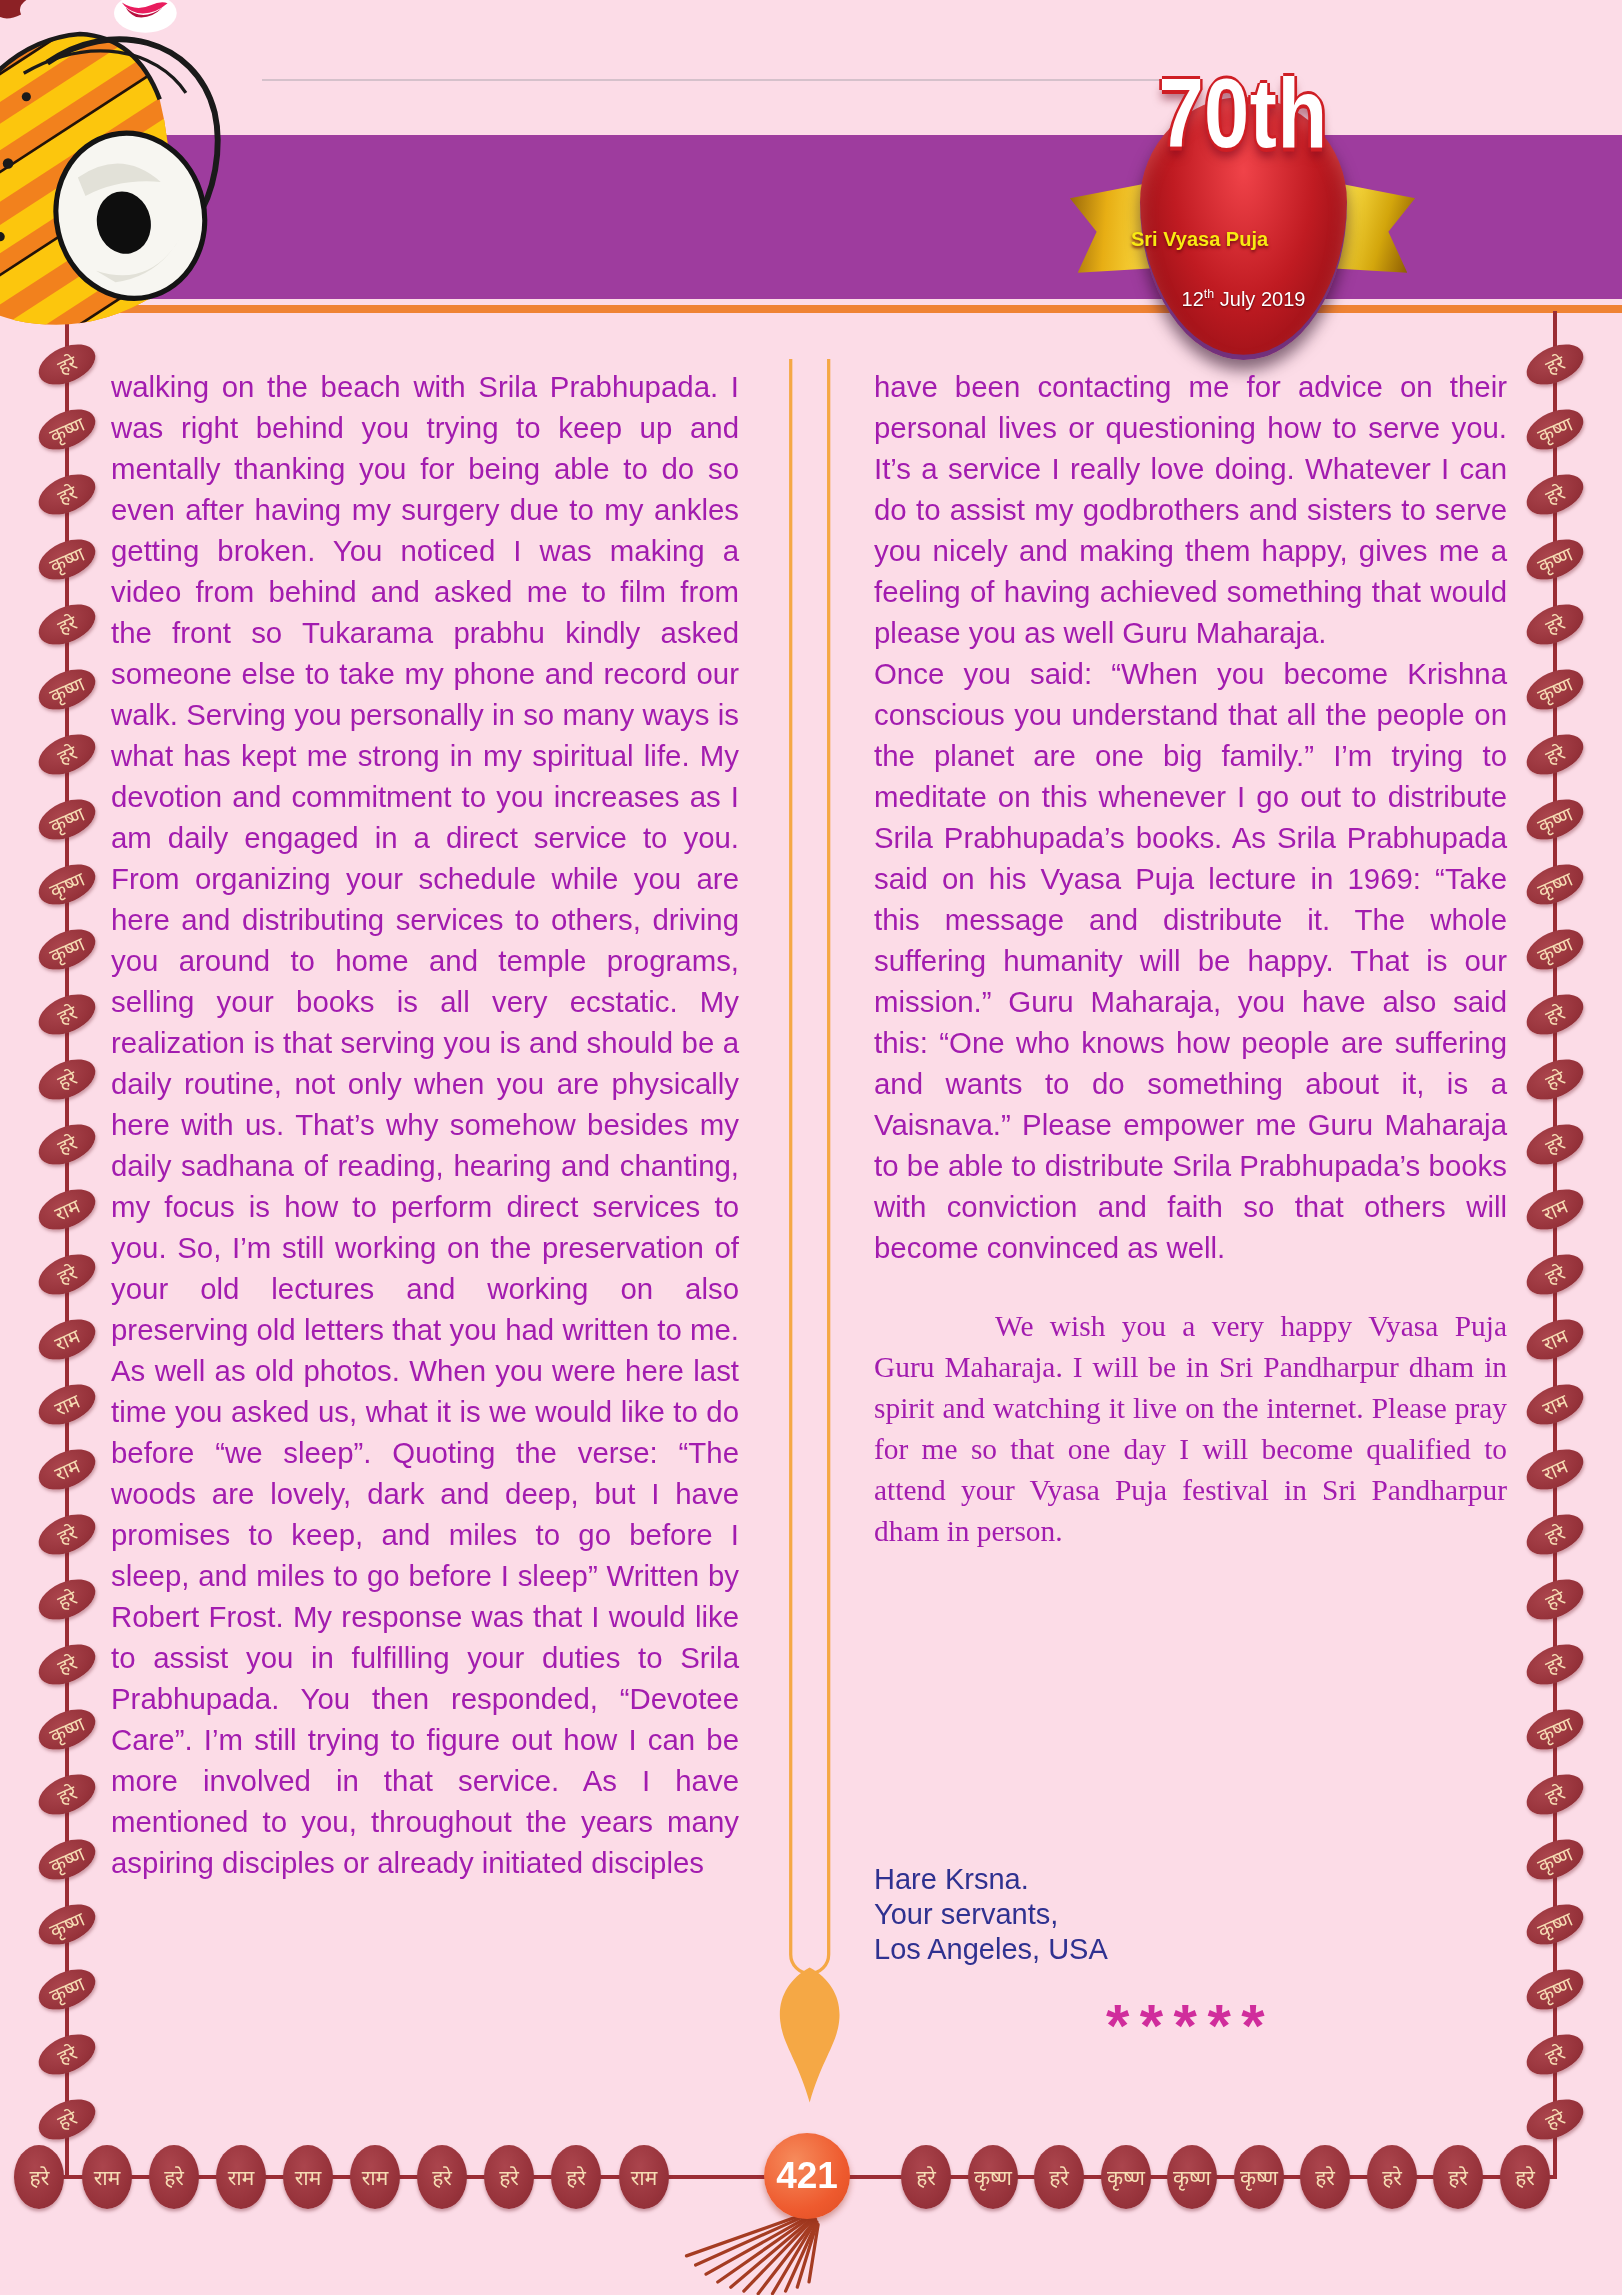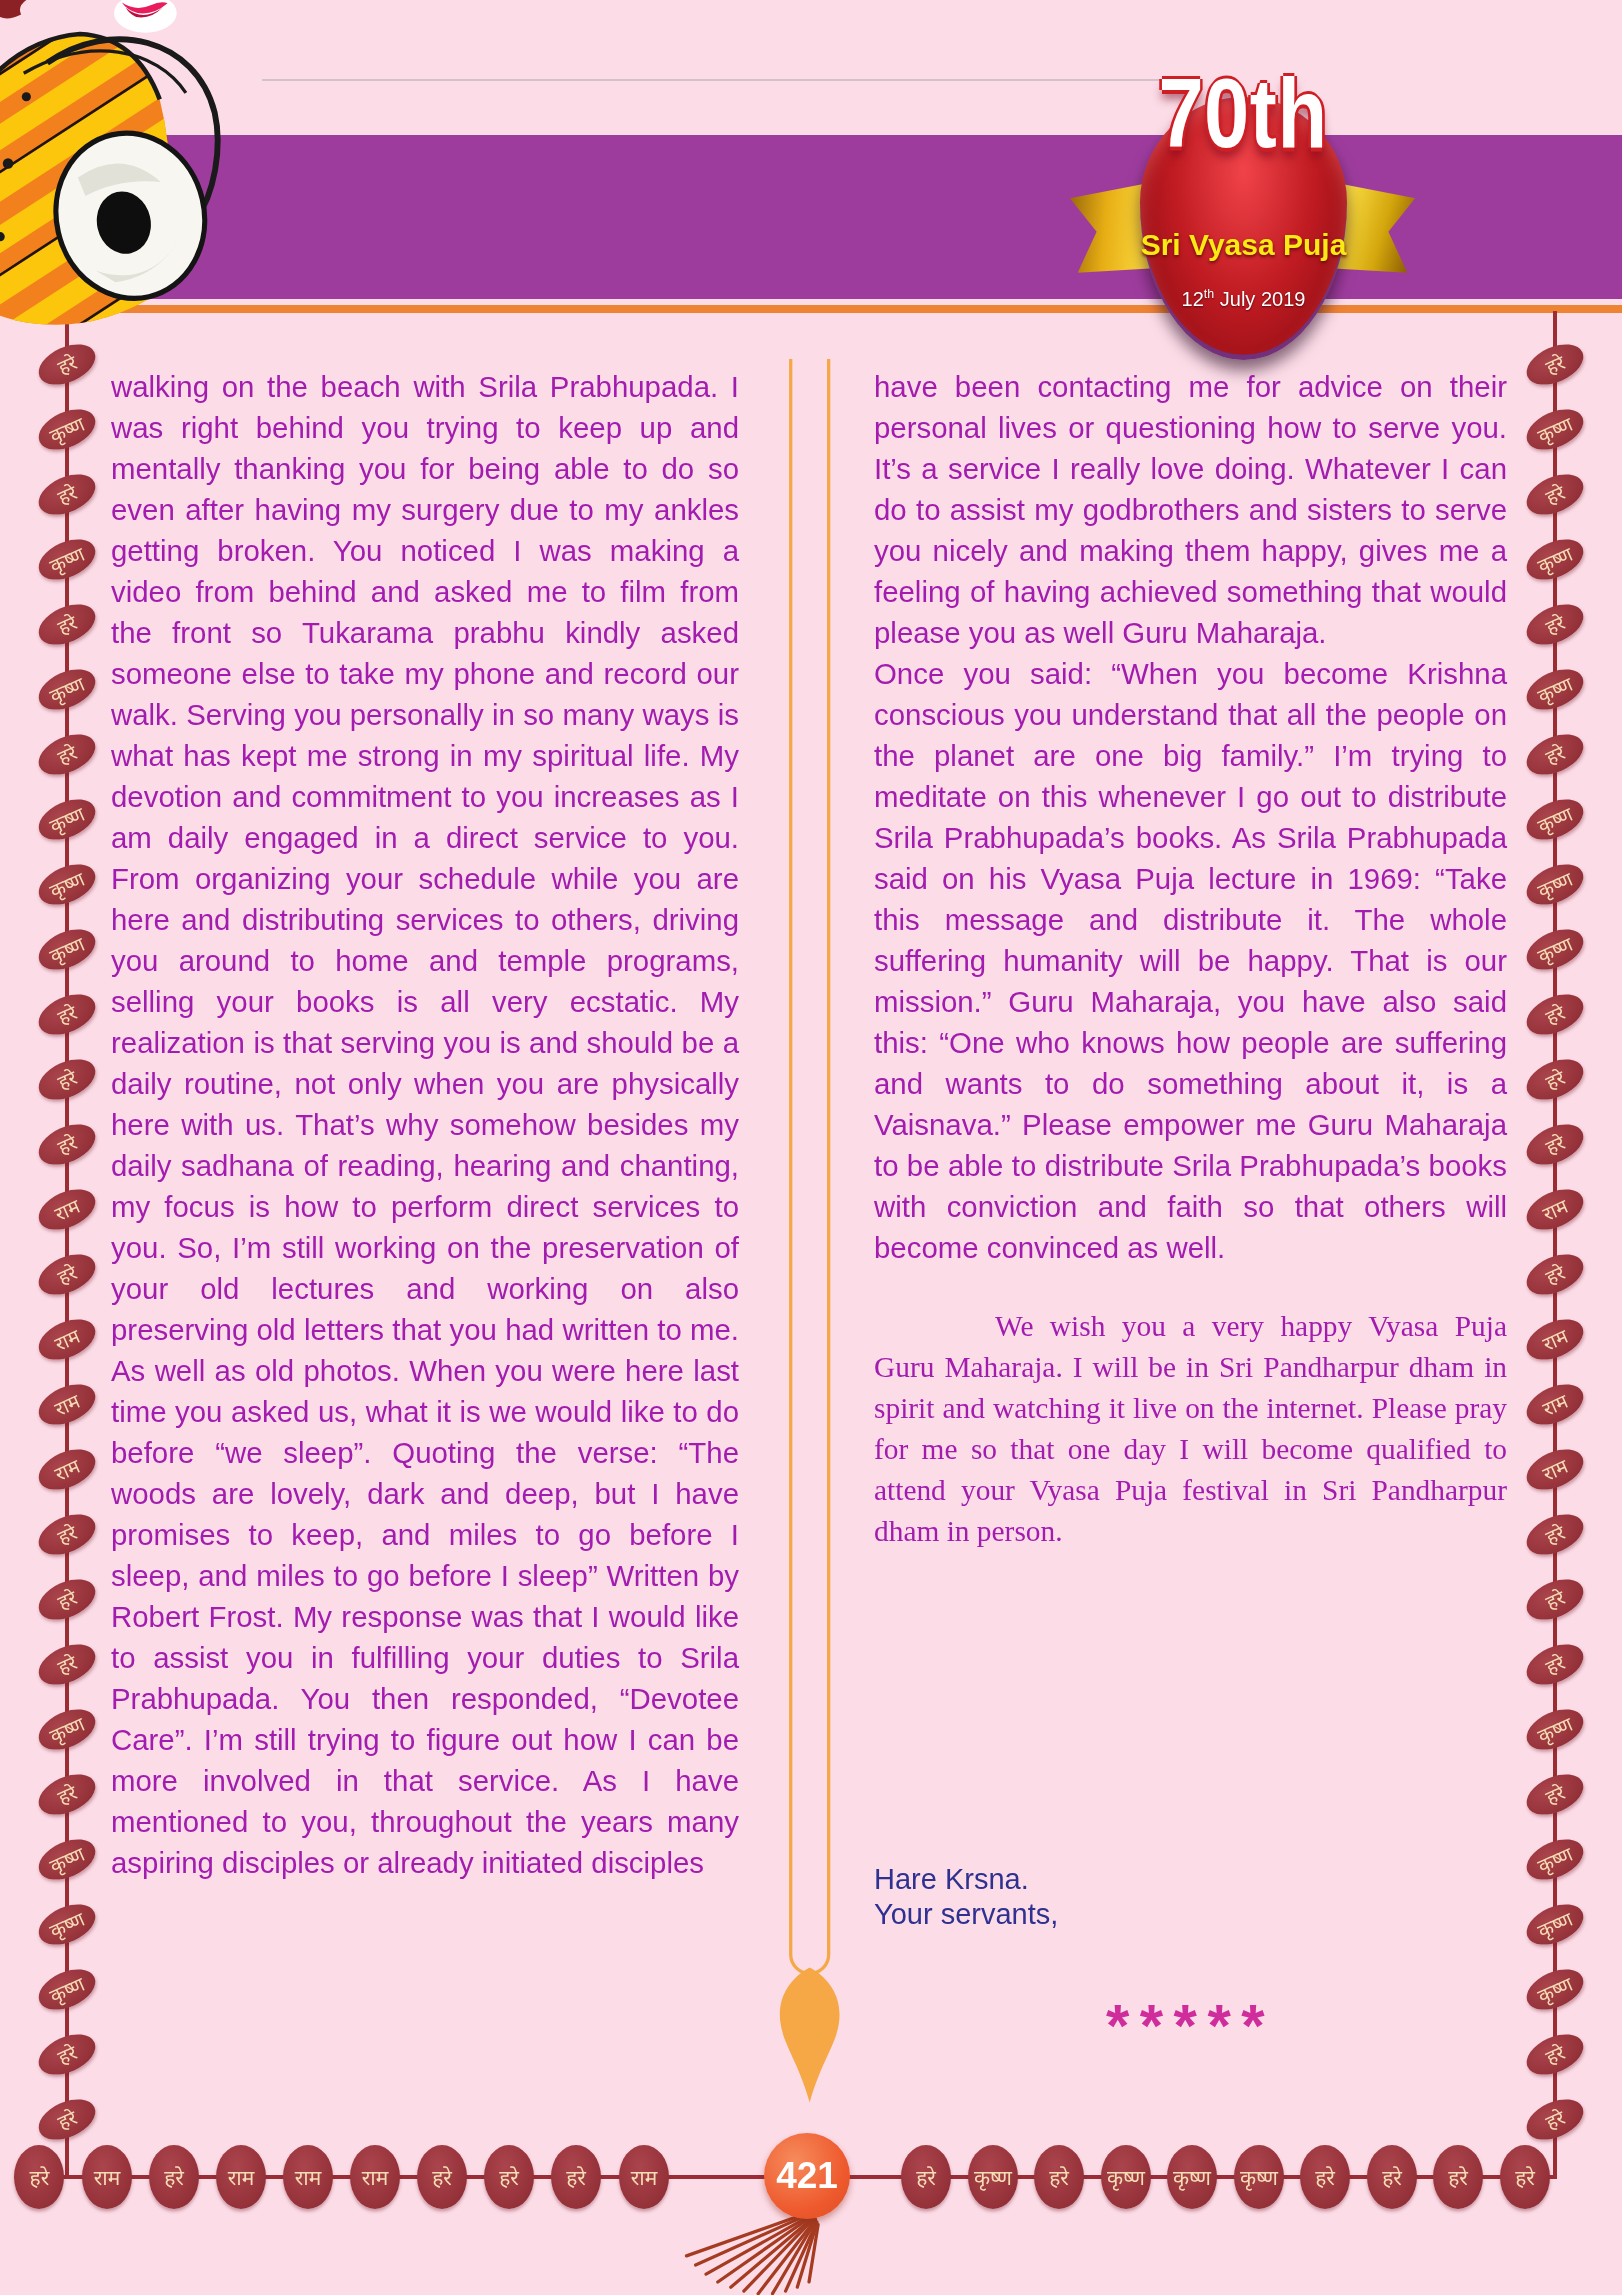--- a/index.html
+++ b/index.html
@@ -15,22 +15,22 @@
           background:linear-gradient(100deg,#96650a 0%,#e7ae14 22%,#ffe34a 52%,#d3a60c 80%,#8a5a02 100%);}
   .ribbon.rleft{left:1073px;top:175px;width:165px;clip-path:polygon(0 15%,100% 0,100% 100%,0 92%,14% 52%);transform:rotate(-6deg);}
   .ribbon.rright{left:1247px;top:175px;width:165px;clip-path:polygon(0 0,100% 15%,86% 52%,100% 92%,0 100%);transform:rotate(6deg);}
   .shield{position:absolute;left:1140px;top:97px;width:207px;height:263px;z-index:4;
           background:radial-gradient(ellipse at 50% 28%,#f04349 0%,#c01b22 48%,#8d0d13 88%);
           border-radius:50% 50% 50% 50% / 40% 40% 60% 60%;
           box-shadow:0 10.5px 14.4px rgba(35,5,30,.55), inset 0 -5.2px 0 rgba(70,70,200,.55), inset 0 7.9px 17px rgba(255,130,130,.4);}
   .badge-title{position:absolute;left:1112px;top:56px;width:262px;z-index:6;text-align:center;
           font-size:99px;font-weight:800;color:#ffffff;letter-spacing:0.7px;transform:scaleX(.82);
           text-shadow:-3.3px 0 0 #cf1e24,3.3px 0 0 #cf1e24,0 -3.3px 0 #cf1e24,0 3.9px 0 #cf1e24,0 9.2px 10.5px rgba(110,0,25,.55);}
-  .badge-sub{position:absolute;left:1140px;top:228px;width:207px;z-index:6;text-align:center;
-          font-size:30px;font-weight:bold;color:#f8ea12;text-shadow:0 2px 3.3px #6d090d;}
+  .badge-sub{position:absolute;left:1096px;top:228px;width:207px;z-index:6;text-align:center;
+          font-size:20px;font-weight:bold;color:#f8ea12;text-shadow:0 2px 3.3px #6d090d;}
   .badge-date{position:absolute;left:1140px;top:287px;width:207px;z-index:6;text-align:center;
           font-size:20px;color:#ffffff;text-shadow:0 1.3px 2px #5a070b;}
   .badge-date sup{font-size:12.4px;}
   
   .chain-line{position:absolute;width:3.9px;background:#9b2d35;z-index:3;}
   .chain-line.cleft{left:65px;top:311px;height:1866px;}
   .chain-line.cright{left:1553px;top:311px;height:1866px;}
   .bottom-line{position:absolute;left:36px;top:2175px;width:1521px;height:3.9px;background:#9b2d35;z-index:3;}
   .side-bead{position:absolute;width:60px;height:35px;border-radius:50%;z-index:4;
           background:radial-gradient(ellipse at 42% 34%,#ab454d 0%,#97333b 62%,#852931 100%);
@@ -369,20 +369,21 @@
   </div>
   <div class="col col2" id="col2Box">
       <p class="para">have been contacting me for advice on their personal lives or questioning how to serve you. It’s a service I really love doing. Whatever I can do to assist my godbrothers and sisters to serve you nicely and making them happy, gives me a feeling of having achieved something that would please you as well Guru Maharaja.</p>
       <p class="para">Once you said: “When you become Krishna conscious you understand that all the people on the planet are one big family.” I’m trying to meditate on this whenever I go out to distribute Srila Prabhupada’s books. As Srila Prabhupada said on his Vyasa Puja lecture in 1969: “Take this message and distribute it. The whole suffering humanity will be happy. That is our mission.” Guru Maharaja, you have also said this: “One who knows how people are suffering and wants to do something about it, is a Vaisnava.” Please empower me Guru Maharaja to be able to distribute Srila Prabhupada’s books with conviction and faith so that others will become convinced as well.</p>
       <p class="para indent gap">We wish you a very happy Vyasa Puja Guru Maharaja. I will be in Sri Pandharpur dham in spirit and watching it live on the internet. Please pray for me so that one day I will become qualified to attend your Vyasa Puja festival in Sri Pandharpur dham in person.</p>
     </div>
 
   <div class="sig" id="sigBlock">
       <div>Hare Krsna.</div>
       <div>Your servants,</div>
+      <div>Los Angeles, USA</div>
     </div>
   <div class="stars">*****</div>
 
   <div class="page-circle">
       <span>421</span>
     </div>
   <svg class="tassel-svg" width="170" height="116" viewBox="0 0 260 178">
     <g stroke="#a53c22" stroke-width="5" stroke-linecap="round">
       <line x1="200" y1="50" x2="8" y2="118"></line>
       <line x1="200" y1="52" x2="22" y2="132"></line>

